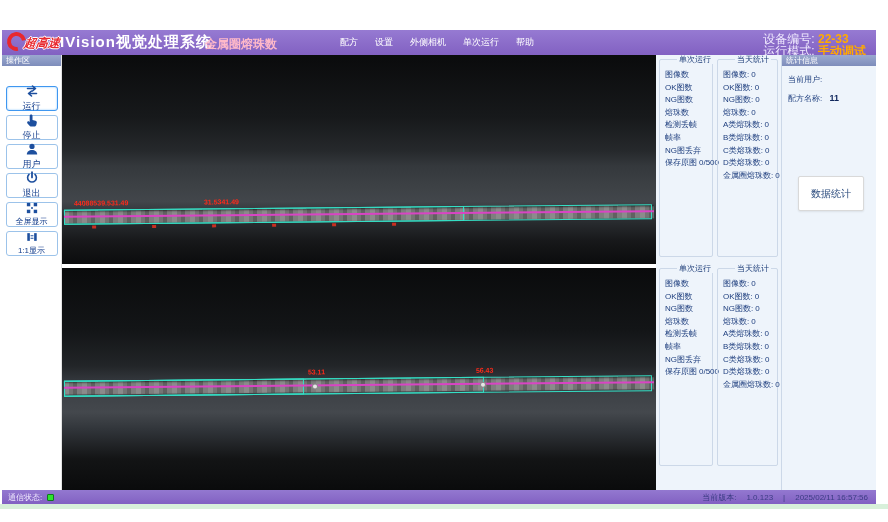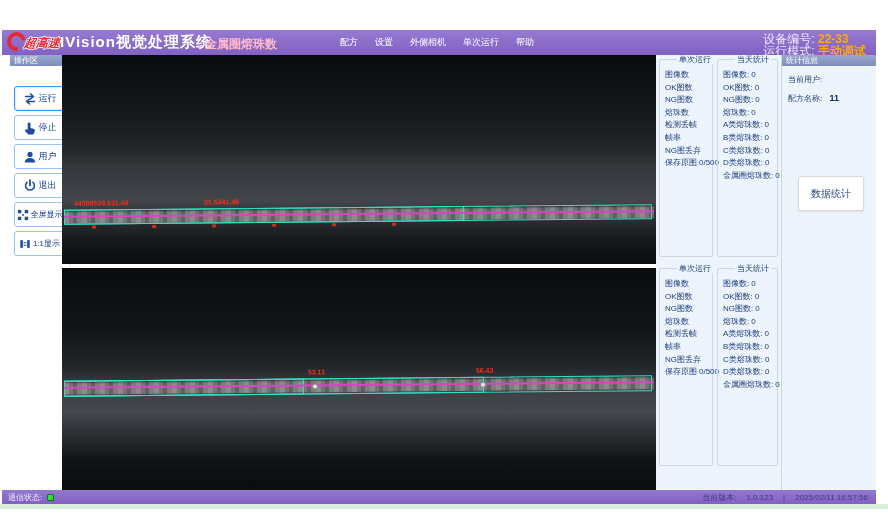--- a/index.html
+++ b/index.html
@@ -26,27 +26,27 @@
   .app-title { position:absolute; left:58px; top:3px; font-size:15px; font-weight:bold; color:#ffffff;
                letter-spacing:1px; white-space:nowrap; }
   .app-subtitle { position:absolute; left:203px; top:6px; font-size:12px; font-weight:bold; color:#ffb9c9; white-space:nowrap; }
   .menu { position:absolute; left:338px; top:0; height:25px; display:flex; align-items:center; gap:17px; }
   .menu span { font-size:9px; color:#ffffff; cursor:default; white-space:nowrap; }
   .hdr-right { position:absolute; right:10px; top:4px; text-align:left; font-size:12px; line-height:11.5px; }
   .hdr-right .lab { color:#f2ecff; }
   .hdr-right .val { color:#ffaa00; font-weight:bold; }
 
   
-  .sidebar { position:absolute; left:10px; top:55px; width:60px; height:435px; background:#ffffff;
+  .sidebar { position:absolute; left:2px; top:55px; width:60px; height:435px; background:#ffffff;
              border-right:1px solid #e3e3e3; }
   .panel-hd { height:11px; background:linear-gradient(180deg,#9aa8cf,#7e8dbb); color:#fff; font-size:8px;
               line-height:11px; padding-left:4px; white-space:nowrap; }
   .side-btns { padding-top:20px; }
   .sbtn { width:52px; height:25px; margin:0 auto 4px auto; background:#fff; border:1px solid #9cc3ea;
-          border-radius:3px; display:flex; align-items:center; justify-content:center; gap:2px; cursor:pointer; }
+          border-radius:3px; display:flex; align-items:center; justify-content:center; gap:2px; cursor:pointer;flex-direction:column; }
   .sbtn.active { border:1px solid #3f97f0; box-shadow:0 0 2px #7ec0ff inset; }
   .sbtn svg { flex:0 0 auto; }
   .sbtn .blab { font-size:9px; color:#153e8c; white-space:nowrap; }
   .sbtn .blab.small { font-size:8px; }
 
   
   .cam { position:absolute; left:62px; width:594px; overflow:hidden; }
   .cam-top { top:55px; height:209px;
     background:linear-gradient(180deg,#0a0b0c 0%,#17191b 30%,#26292c 46%,#34383c 53%,#3d4145 63%,#42464b 70%,#2e3236 77%,#17181a 89%,#0b0c0d 100%); }
   .cam-bottom { top:268px; height:222px;

